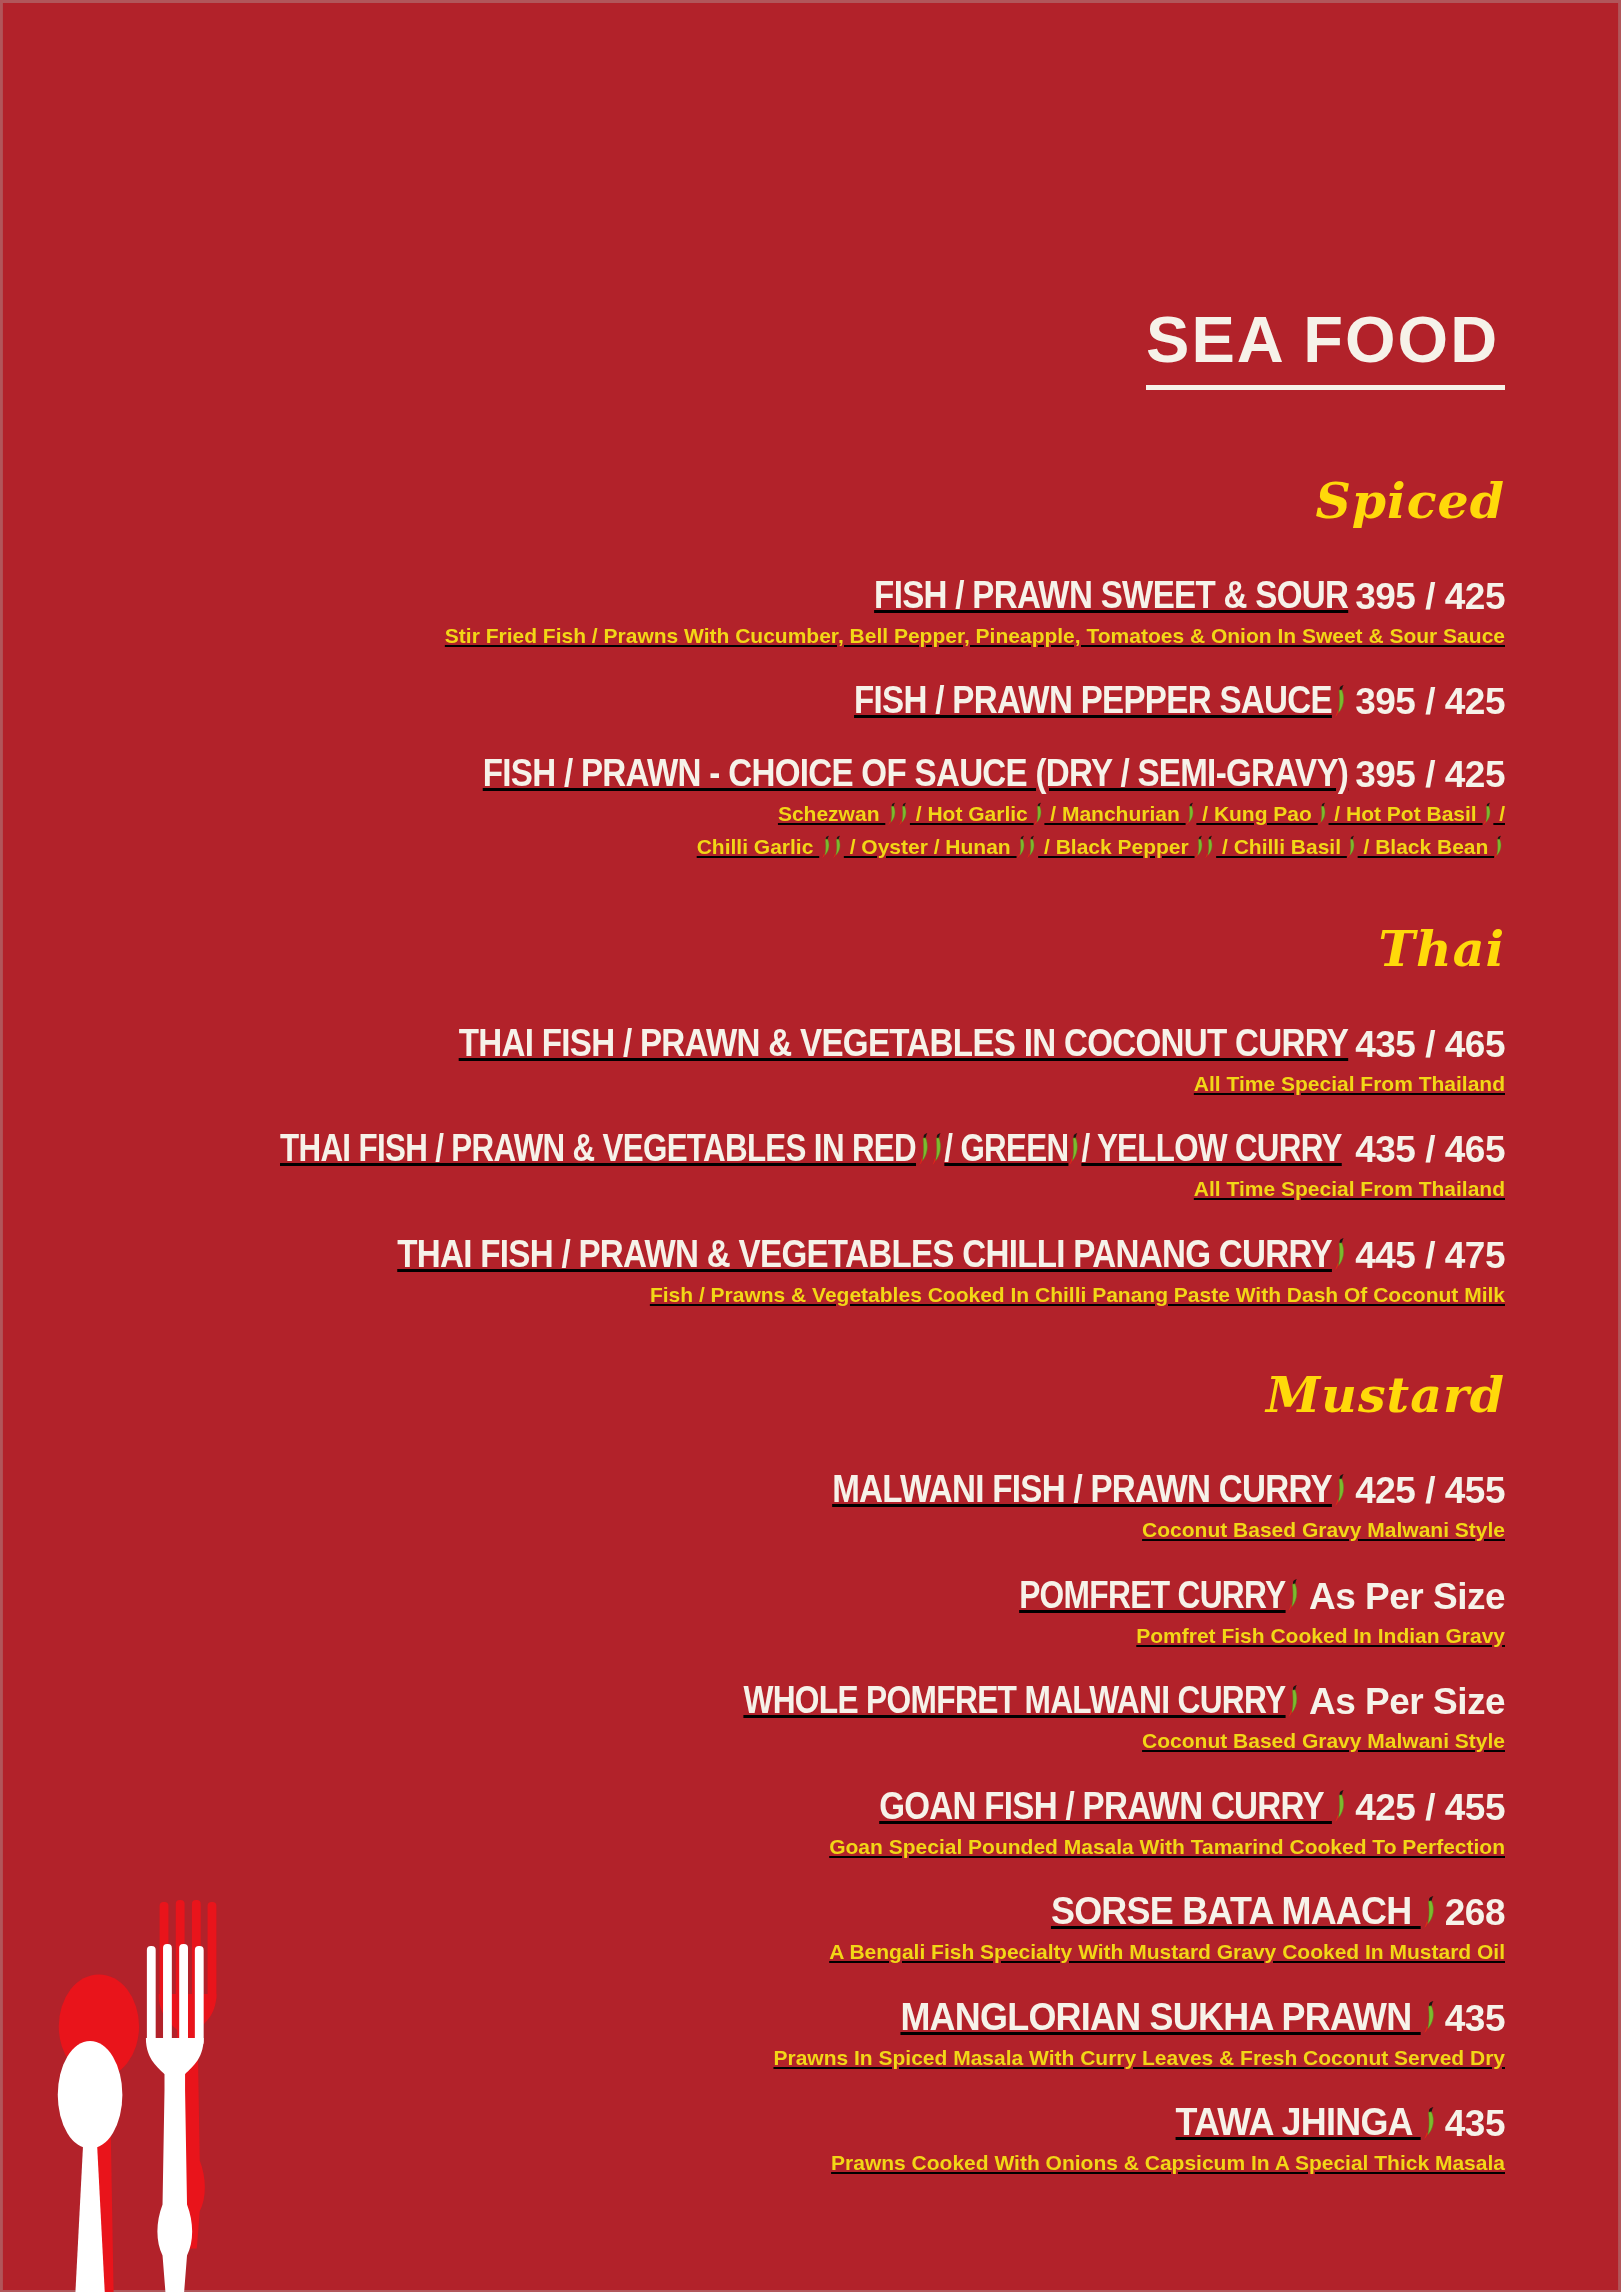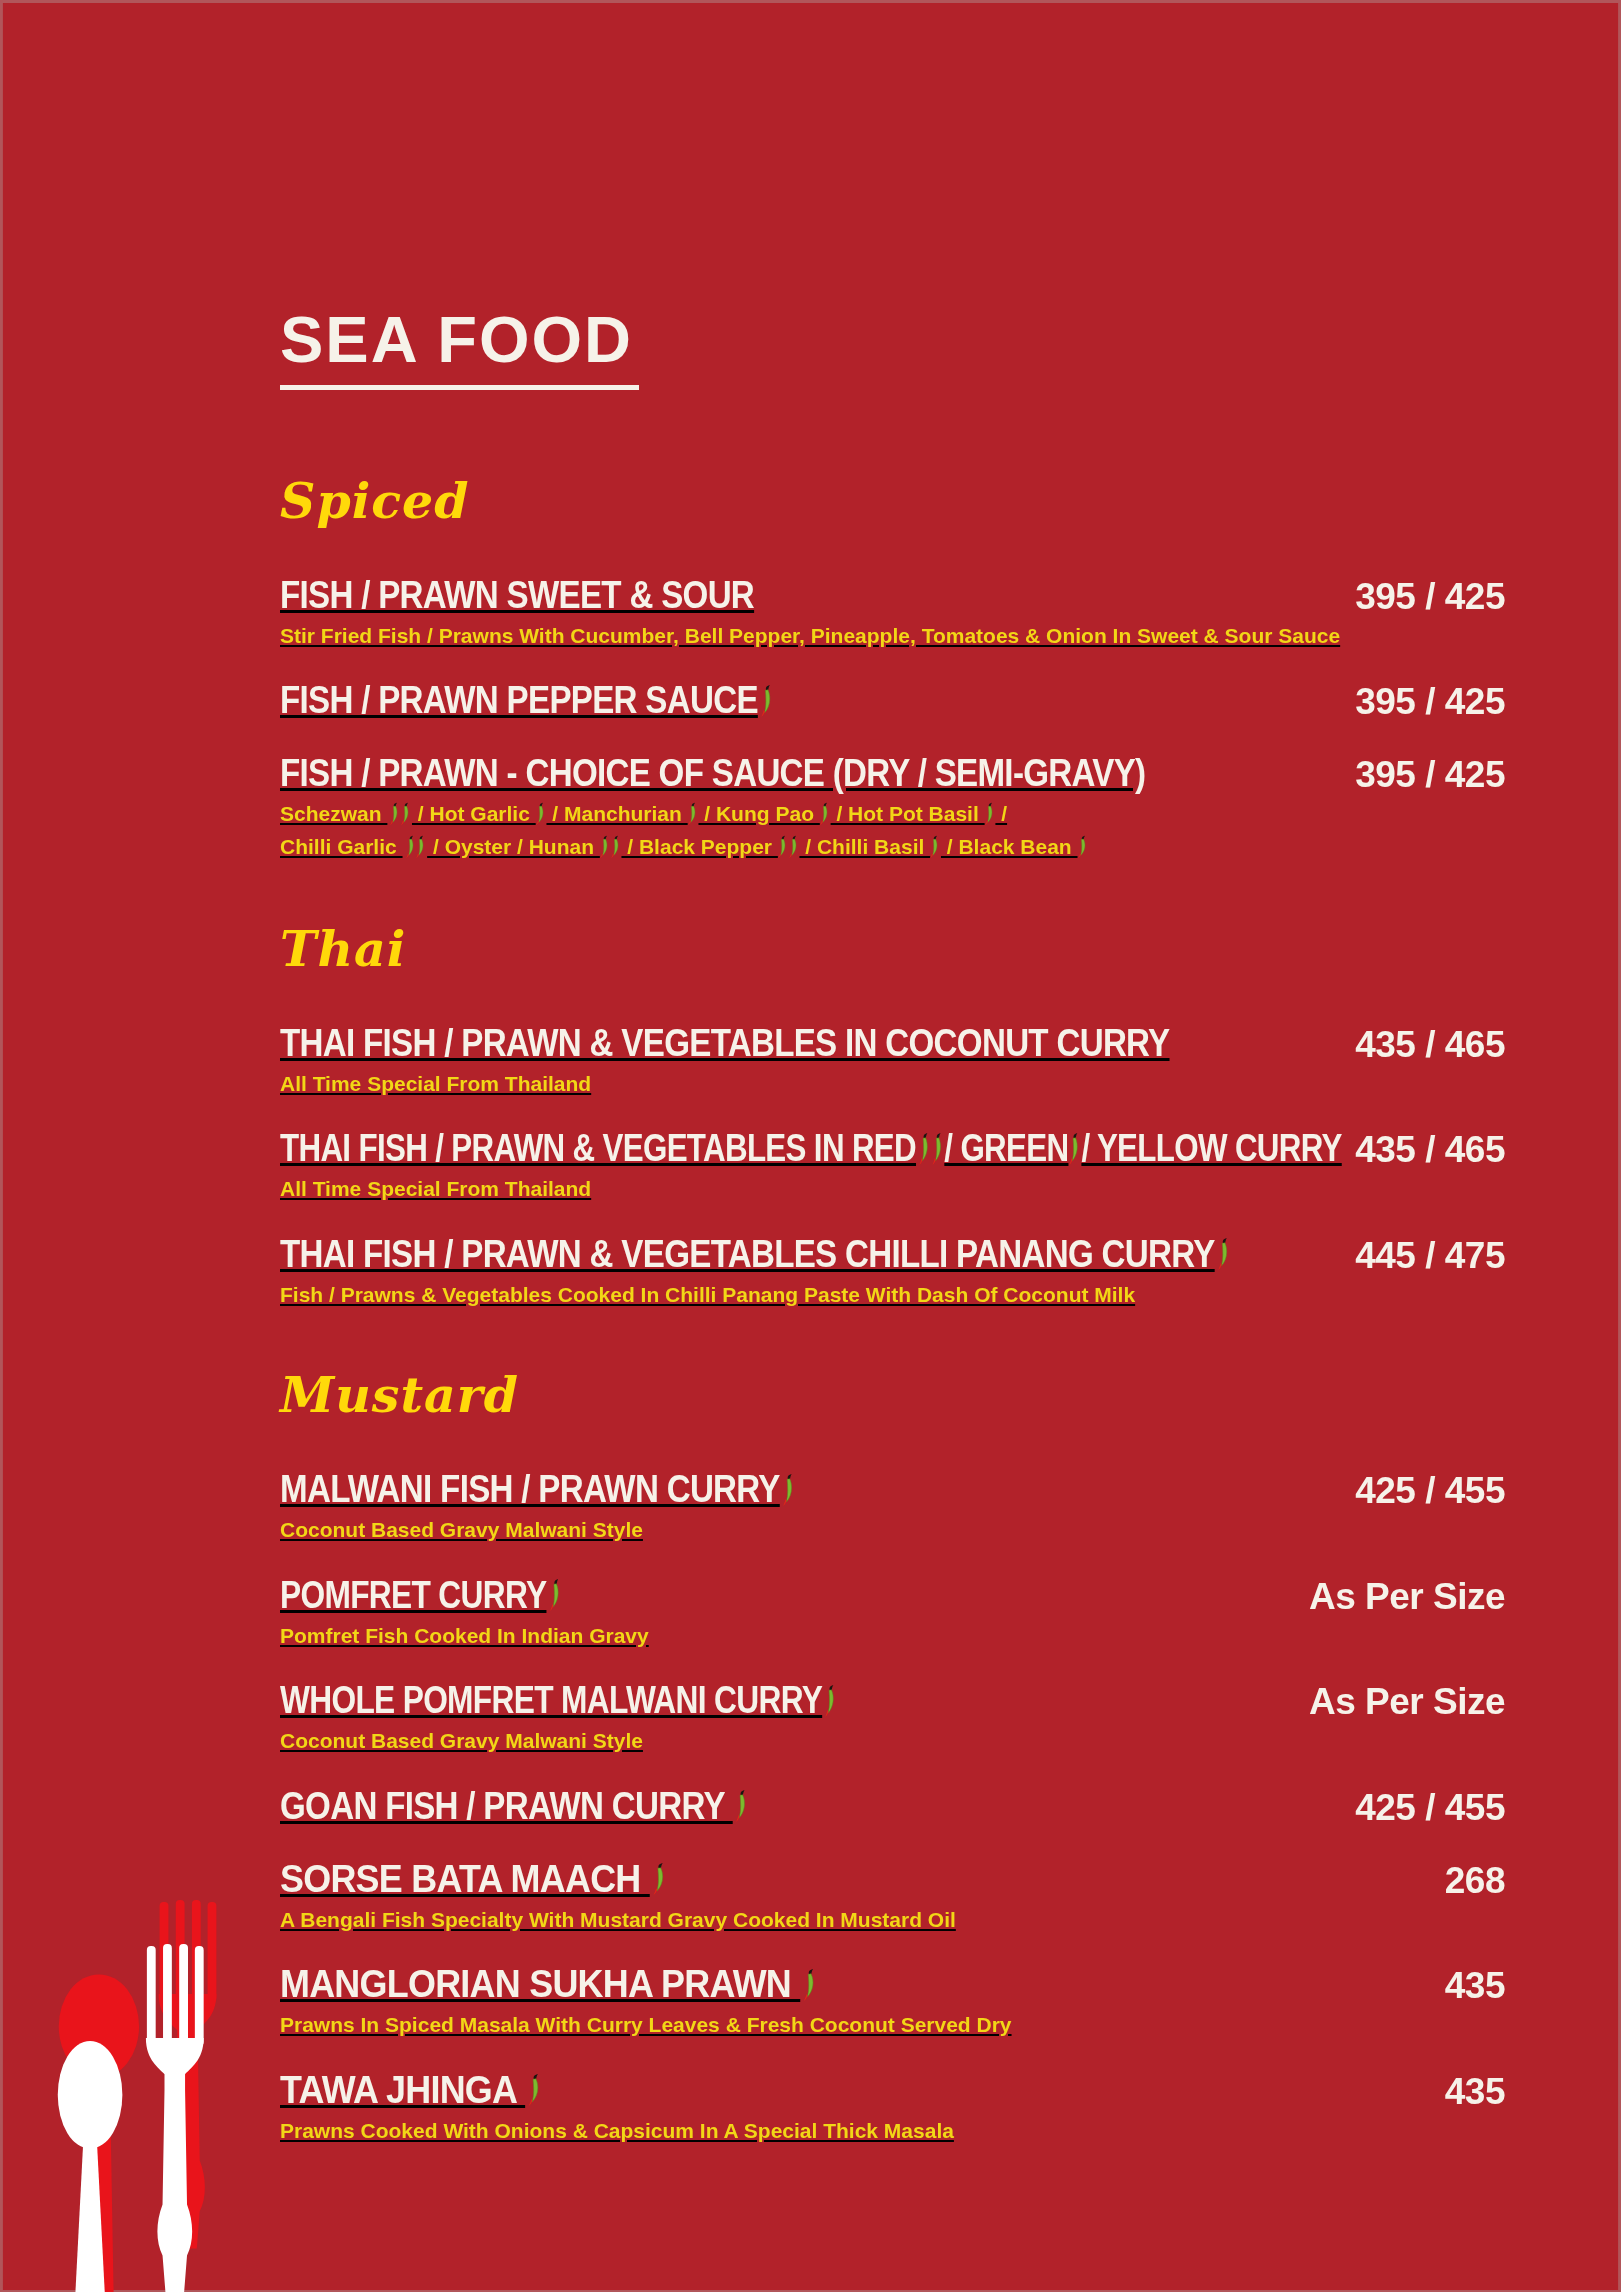--- a/index.html
+++ b/index.html
@@ -10,20 +10,21 @@
     --gold:#FFD90A;
     --chilli-green:#7CBB2F;
     --chilli-dark:#588B1F;
   }
   *{margin:0;padding:0;box-sizing:border-box;}
   html,body{background:#8a1a20;}
   body{width:1621px;height:2293px;position:relative;font-family:"Liberation Sans",sans-serif;}
   .page{
     position:absolute;inset:0;background:var(--bg);overflow:hidden;
     box-shadow:inset 0 0 0 2.9px rgba(175,170,168,0.38);
+    text-align:right;
   }
   .content{position:absolute;left:280px;right:116px;top:0;}
   .page-title{
     margin-top:302px;
     font-size:65px;font-weight:700;letter-spacing:2px;
     color:var(--white);
   }
   .page-title .underline{display:inline-block;padding-bottom:7.8px;padding-right:5.9px;border-bottom:5.9px solid var(--white);}
   .sections{margin-top:82px;}
   .section{margin-bottom:59px;}
@@ -200,20 +201,21 @@
             <div class="item-price">As Per Size</div>
             <div class="item-desc">Coconut Based Gravy Malwani Style</div>
           </div>
           <div class="menu-item">
             <div class="item-title" style="transform: scaleX(0.872);">GOAN FISH / PRAWN CURRY <svg viewBox="0 0 18 36" class="chilli chilli-lg">
                 <path d="M9.5 7.5 C8 4.5 9 2 13.8 1 C12 3 12.4 5.4 11.2 7.6 Z" fill="#1b1410"></path>
                 <path d="M11.4 6.2 C15.6 14 14.2 25 7 31.5 C9.8 24.5 8.8 13 8.2 6.8 Z" fill="#7CBB2F" stroke="#588B1F" stroke-width="0.6"></path>
                 <path d="M7.6 29.5 C6.6 32.6 5 34.6 3.2 35.6 C4.8 32.8 5.6 30.6 6 28.4 Z" fill="#E1251B"></path>
               </svg></div>
             <div class="item-price">425 / 455</div>
+            <div class="item-desc">Goan Special Pounded Masala With Tamarind Cooked To Perfection</div>
           </div>
           <div class="menu-item">
             <div class="item-title" style="transform: scaleX(0.9456);">SORSE BATA MAACH <svg viewBox="0 0 18 36" class="chilli chilli-lg">
                 <path d="M9.5 7.5 C8 4.5 9 2 13.8 1 C12 3 12.4 5.4 11.2 7.6 Z" fill="#1b1410"></path>
                 <path d="M11.4 6.2 C15.6 14 14.2 25 7 31.5 C9.8 24.5 8.8 13 8.2 6.8 Z" fill="#7CBB2F" stroke="#588B1F" stroke-width="0.6"></path>
                 <path d="M7.6 29.5 C6.6 32.6 5 34.6 3.2 35.6 C4.8 32.8 5.6 30.6 6 28.4 Z" fill="#E1251B"></path>
               </svg></div>
             <div class="item-price">268</div>
             <div class="item-desc">A Bengali Fish Specialty With Mustard Gravy Cooked In Mustard Oil</div>
           </div>

